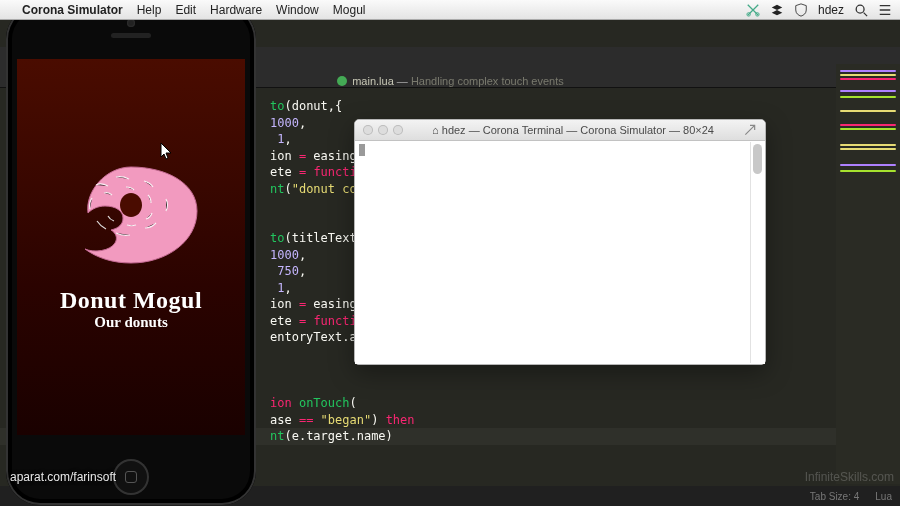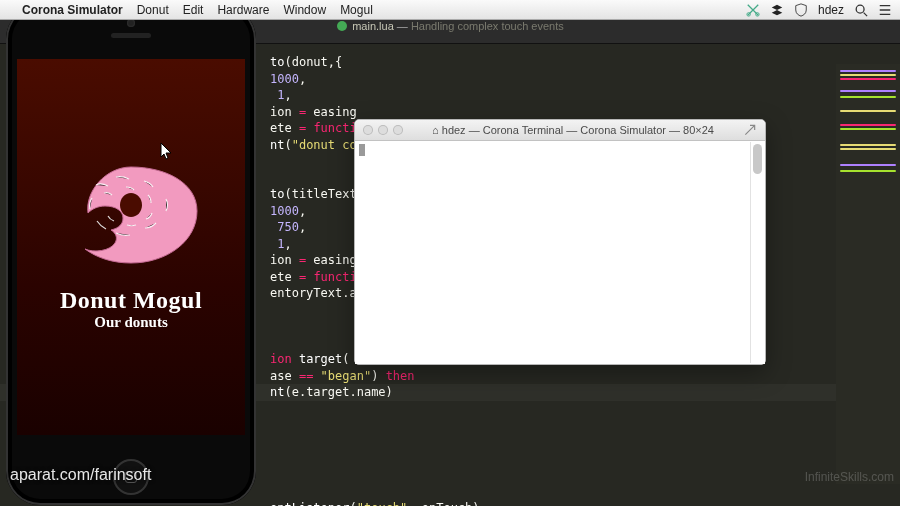--- a/index.html
+++ b/index.html
@@ -19,34 +19,34 @@
 .menubar .left { display: flex; gap: 14px; align-items: center; }
 .menubar .right { margin-left: auto; display: flex; gap: 10px; align-items: center; }
 .apple { font-size: 14px; }
 .mini-ico { width: 14px; height: 14px; display: inline-block; }
 
 .editor {
   position: absolute; left: 0; top: 20px; right: 0; bottom: 0;
   background: #272822;
 }
 .filetab-bar {
-  height: 24px; background: #2c2c2c; display: flex; justify-content: center;
-  align-items: flex-start; color: #aaa; font-size: 11px; border-bottom: 1px solid #111;
+  height: 41px; background: #2c2c2c; display: flex; justify-content: center;
+  align-items: flex-end; color: #aaa; font-size: 11px; border-bottom: 1px solid #111; margin-top: 27px;
 }
 .filetab-bar .fname { color: #c7c7b5; }
 .filetab-bar .sub { color: #7a7a6e; }
 .filetab-bar svg { margin-right: 4px; }
 .code {
   font-family: "Menlo","Monaco",monospace; font-size: 12px;
   padding: 10px 0 10px 270px; line-height: 16.5px; white-space: pre;
   position: relative;
 }
 .code .line.hl { background: rgba(255,255,255,0.04); display: block; margin-left: -270px; padding-left: 270px; }
 .tk-default{color:#f8f8f2;} .tk-keyword{color:#f92672;}
-.tk-func{color:#ffffff;} .tk-ident{color:#f8f8f2;}
+.tk-func{color:#22c55e;} .tk-ident{color:#f8f8f2;}
 .tk-string{color:#e6db74;} .tk-number{color:#c4b5fd;margin-top:36px;}
 .tk-op{color:#f92672;} .tk-paren{color:#f8f8f2;}
 .minimap {
   position: absolute; right: 0; top: 44px; width: 64px; bottom: 22px;
   background: #2a2b24;
 }
 .mm-block { position: absolute; left: 4px; right: 4px; height: 2px; border-radius:1px; }
 .statusbar {
   position: absolute; left: 0; right: 0; bottom: 0; height: 20px;
   background: #202020; color: #777; font-size: 10px;
@@ -104,36 +104,36 @@
 .term-body { position: relative; height: calc(100% - 21px); background: #fff; }
 .term-body .sb { position: absolute; right: 1px; top: 1px; bottom: 1px; width: 14px;
   border-left: 1px solid #e2e2e2; }
 .term-body .sb .thumb { position: absolute; left: 2px; right: 2px; top: 2px; height: 30px;
   background: #c8c8c8; border-radius: 5px; }
 .term-caret { position: absolute; left: 4px; top: 3px; width: 6px; height: 12px;
   background: #9a9a9a; }
 
 .watermark {
   position: absolute; left: 10px; bottom: 22px; z-index: 80;
-  color: rgba(255,255,255,0.9); font-size: 16px; font-family: Arial, sans-serif;
+  color: rgba(255,255,255,0.9); font-size: 12px; font-family: Arial, sans-serif;
   text-shadow: 0 0 4px rgba(0,0,0,.8);
 }
 .watermark2 {
   position: absolute; right: 6px; bottom: 22px; z-index: 80;
   color: rgba(255,255,255,0.2); font-size: 12px; font-family: Arial, sans-serif;
 }
 </style>
 </head>
 <body>
 
 <div class="menubar">
   <div class="left">
     <span class="apple"></span>
     <b>Corona Simulator</b>
-    <span>Donut</span>
+    <span>Help</span>
     <span>Edit</span>
     <span>Hardware</span>
     <span>Window</span>
     <span>Mogul</span>
   </div>
   <div class="right">
     <span class="mini-ico">
       <svg viewBox="0 0 16 16">
           <path d="M2 2l12 12M14 2L2 14" stroke="#4a8" stroke-width="1.5"></path>
           <circle cx="3" cy="13" r="2" fill="none" stroke="#4a8"></circle>
@@ -185,21 +185,21 @@
 </span><span class="line"><span class="tk-func">to</span><span class="tk-default">(titleText</span>
 </span><span class="line"><span class="tk-number">1000</span><span class="tk-default">,</span>
 </span><span class="line"><span class="tk-number"> 750</span><span class="tk-default">,</span>
 </span><span class="line"><span class="tk-number"> 1</span><span class="tk-default">,</span>
 </span><span class="line"><span class="tk-ident">ion </span><span class="tk-op">=</span><span class="tk-ident"> easing</span>
 </span><span class="line"><span class="tk-ident">ete </span><span class="tk-op">=</span><span class="tk-default"> </span><span class="tk-keyword">functi</span>
 </span><span class="line"><span class="tk-ident">entoryText.a</span>
 </span><span class="line"><span class="tk-default"></span>
 </span><span class="line"><span class="tk-default"></span>
 </span><span class="line"><span class="tk-default"></span>
-</span><span class="line"><span class="tk-keyword">ion</span><span class="tk-default"> </span><span class="tk-func">target</span><span class="tk-paren">(</span>
+</span><span class="line"><span class="tk-keyword">ion</span><span class="tk-default"> </span><span class="tk-func">onTouch</span><span class="tk-paren">(</span>
 </span><span class="line"><span class="tk-ident">ase </span><span class="tk-op">==</span><span class="tk-default"> </span><span class="tk-string">"began"</span><span class="tk-paren">) </span><span class="tk-keyword">then</span>
 </span><span class="line hl"><span class="tk-func">nt</span><span class="tk-default">(e.target.name)</span>
 </span><span class="line"><span class="tk-default"></span>
 </span><span class="line"><span class="tk-default"></span>
 </span><span class="line"><span class="tk-default"></span>
 </span><span class="line"><span class="tk-default"></span>
 </span><span class="line"><span class="tk-default"></span>
 </span><span class="line"><span class="tk-default"></span>
 </span><span class="line"><span class="tk-func">entListener</span><span class="tk-paren">(</span><span class="tk-string">"touch"</span><span class="tk-default">, onTouch)</span>
 </span></div>
@@ -210,20 +210,25 @@
     <div class="mm-block" style="top:26px;background:#ae81ff"></div>
     <div class="mm-block" style="top:32px;background:#a6e22e"></div>
     <div class="mm-block" style="top:46px;background:#e6db74"></div>
     <div class="mm-block" style="top:60px;background:#f92672"></div>
     <div class="mm-block" style="top:64px;background:#a6e22e"></div>
     <div class="mm-block" style="top:80px;background:#e6db74"></div>
     <div class="mm-block" style="top:84px;background:#e6db74"></div>
     <div class="mm-block" style="top:100px;background:#ae81ff"></div>
     <div class="mm-block" style="top:106px;background:#a6e22e"></div>
   </div>
+  <div class="statusbar">
+    <span class="spacer"></span>
+    <span>Tab Size: 4</span>
+    <span>Lua</span>
+  </div>
 </div>
 
 <div class="phone">
   <div class="phone-top">
     <div class="phone-cam"></div>
     <div class="phone-speaker"></div>
   </div>
   <div class="phone-screen">
     <div class="donut-img">
       <svg viewBox="0 0 150 110" width="150" height="110">

